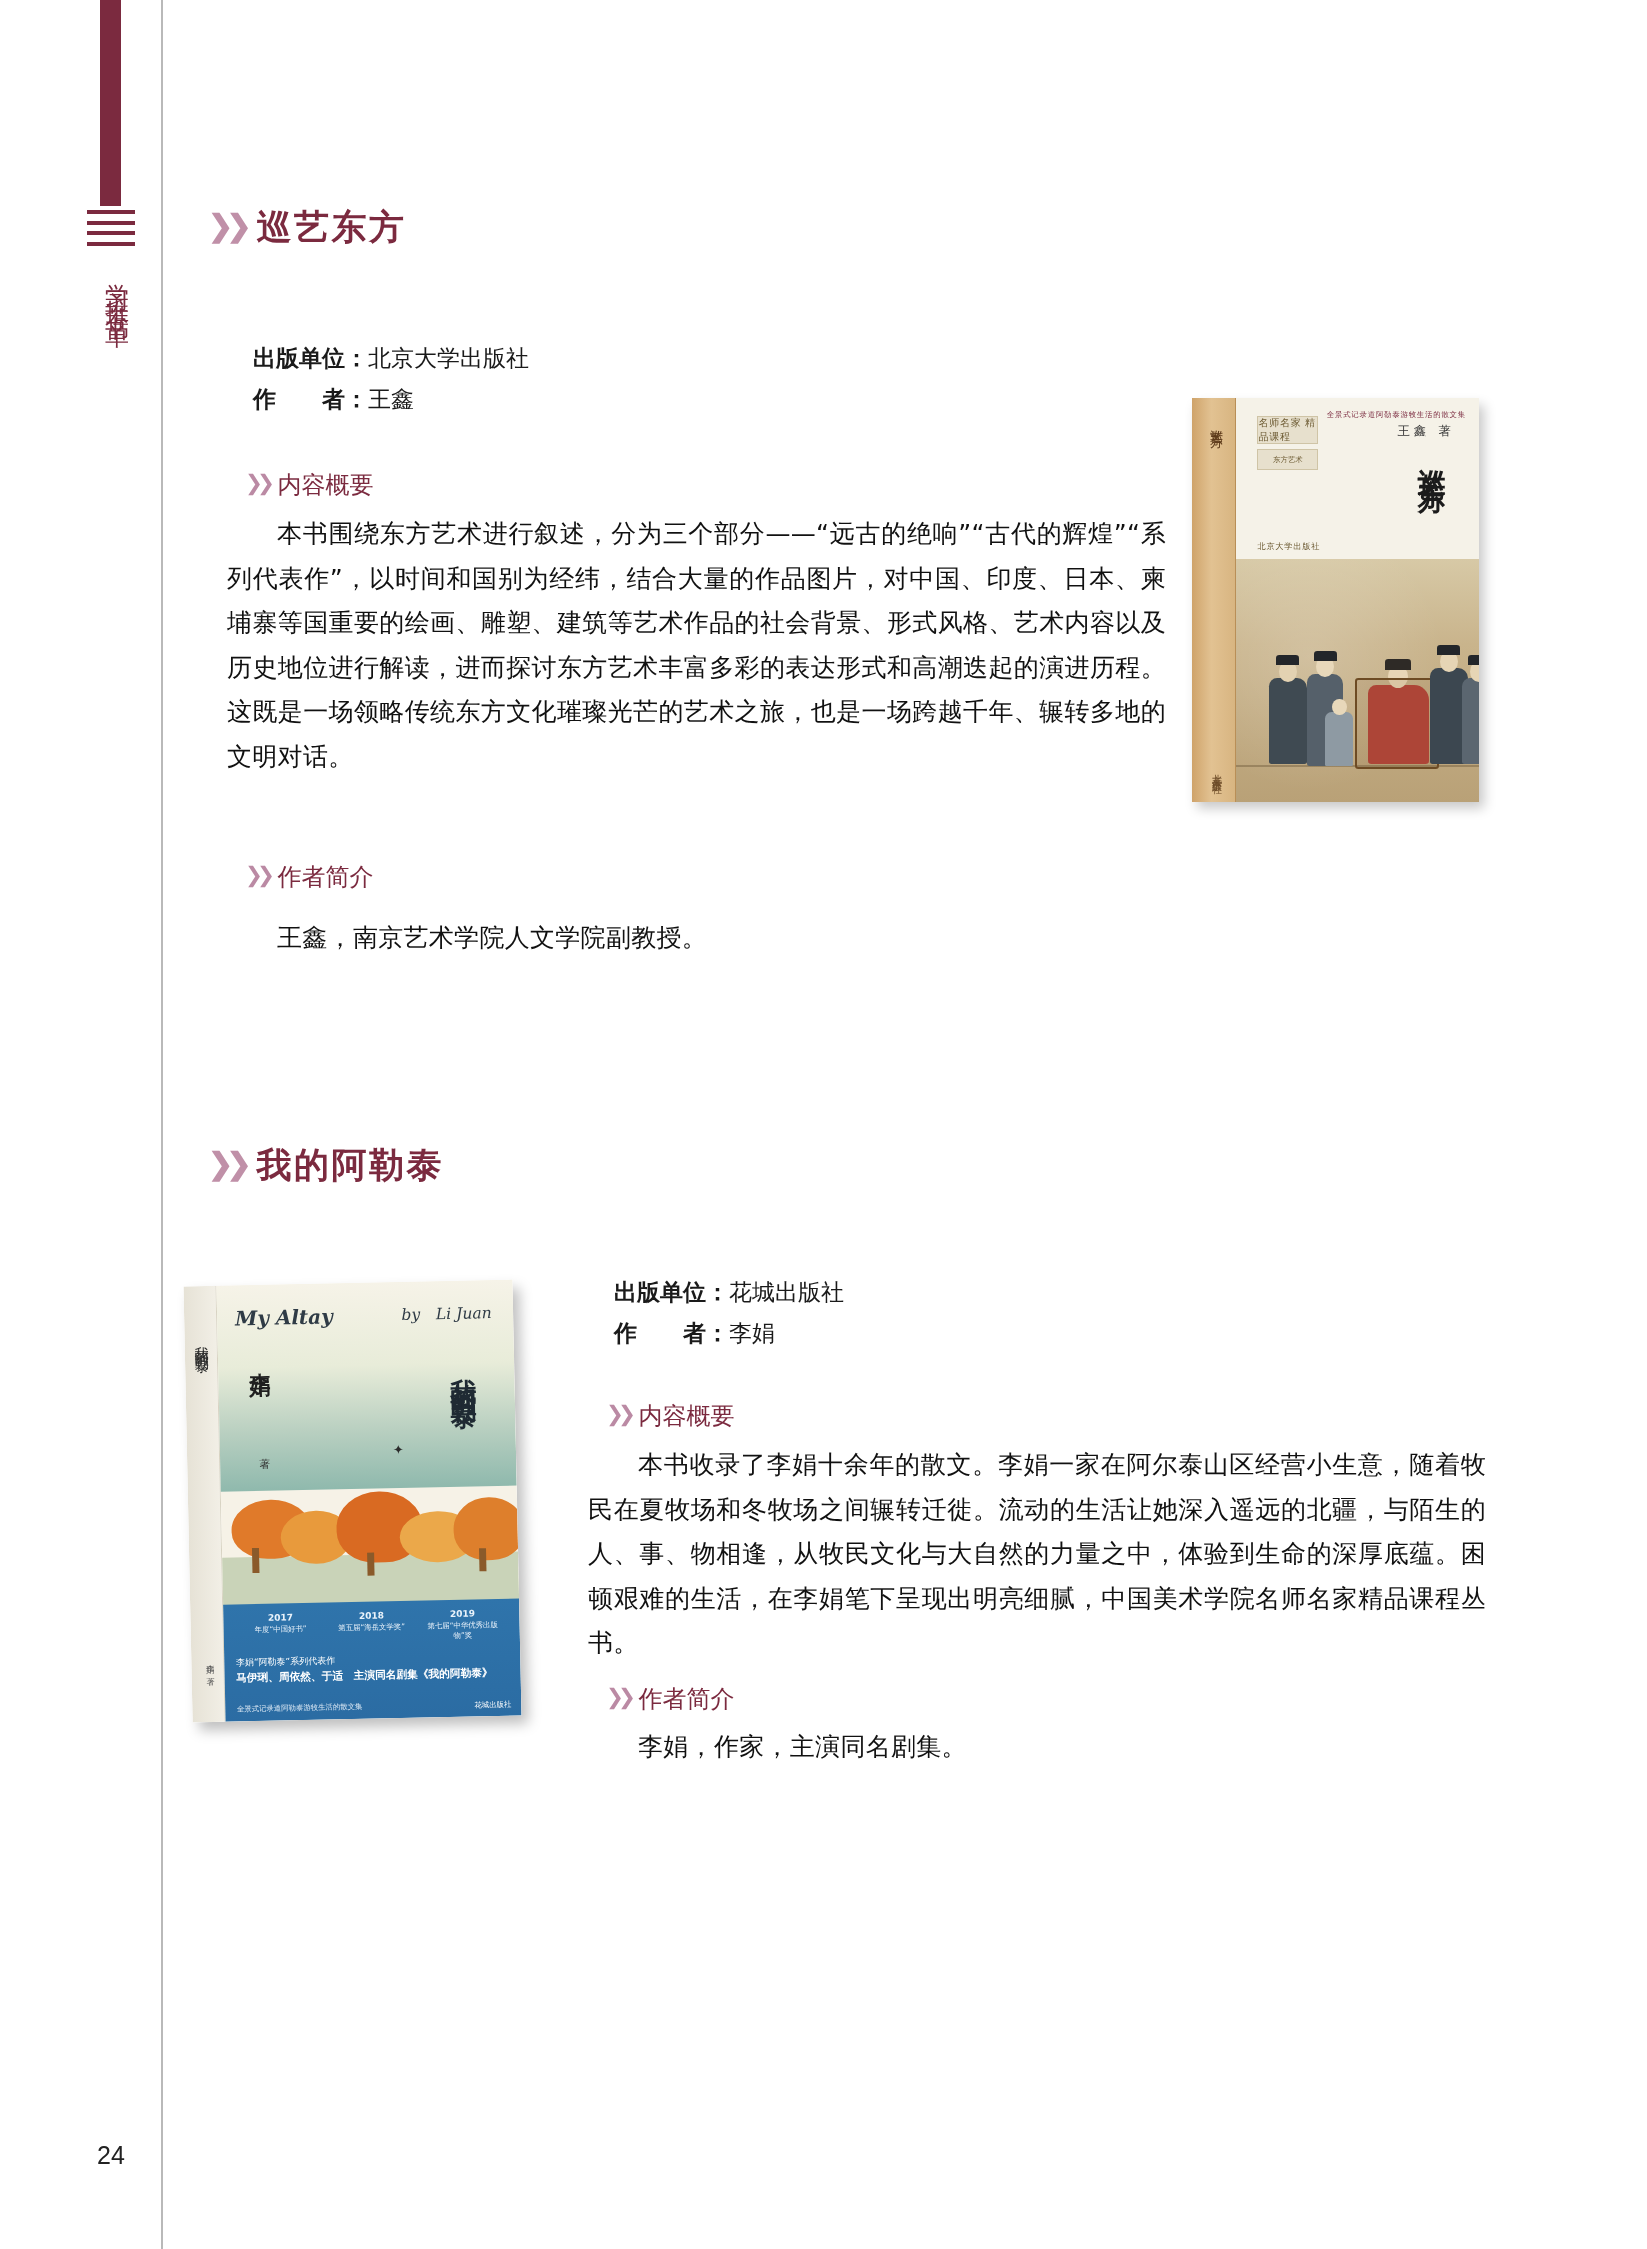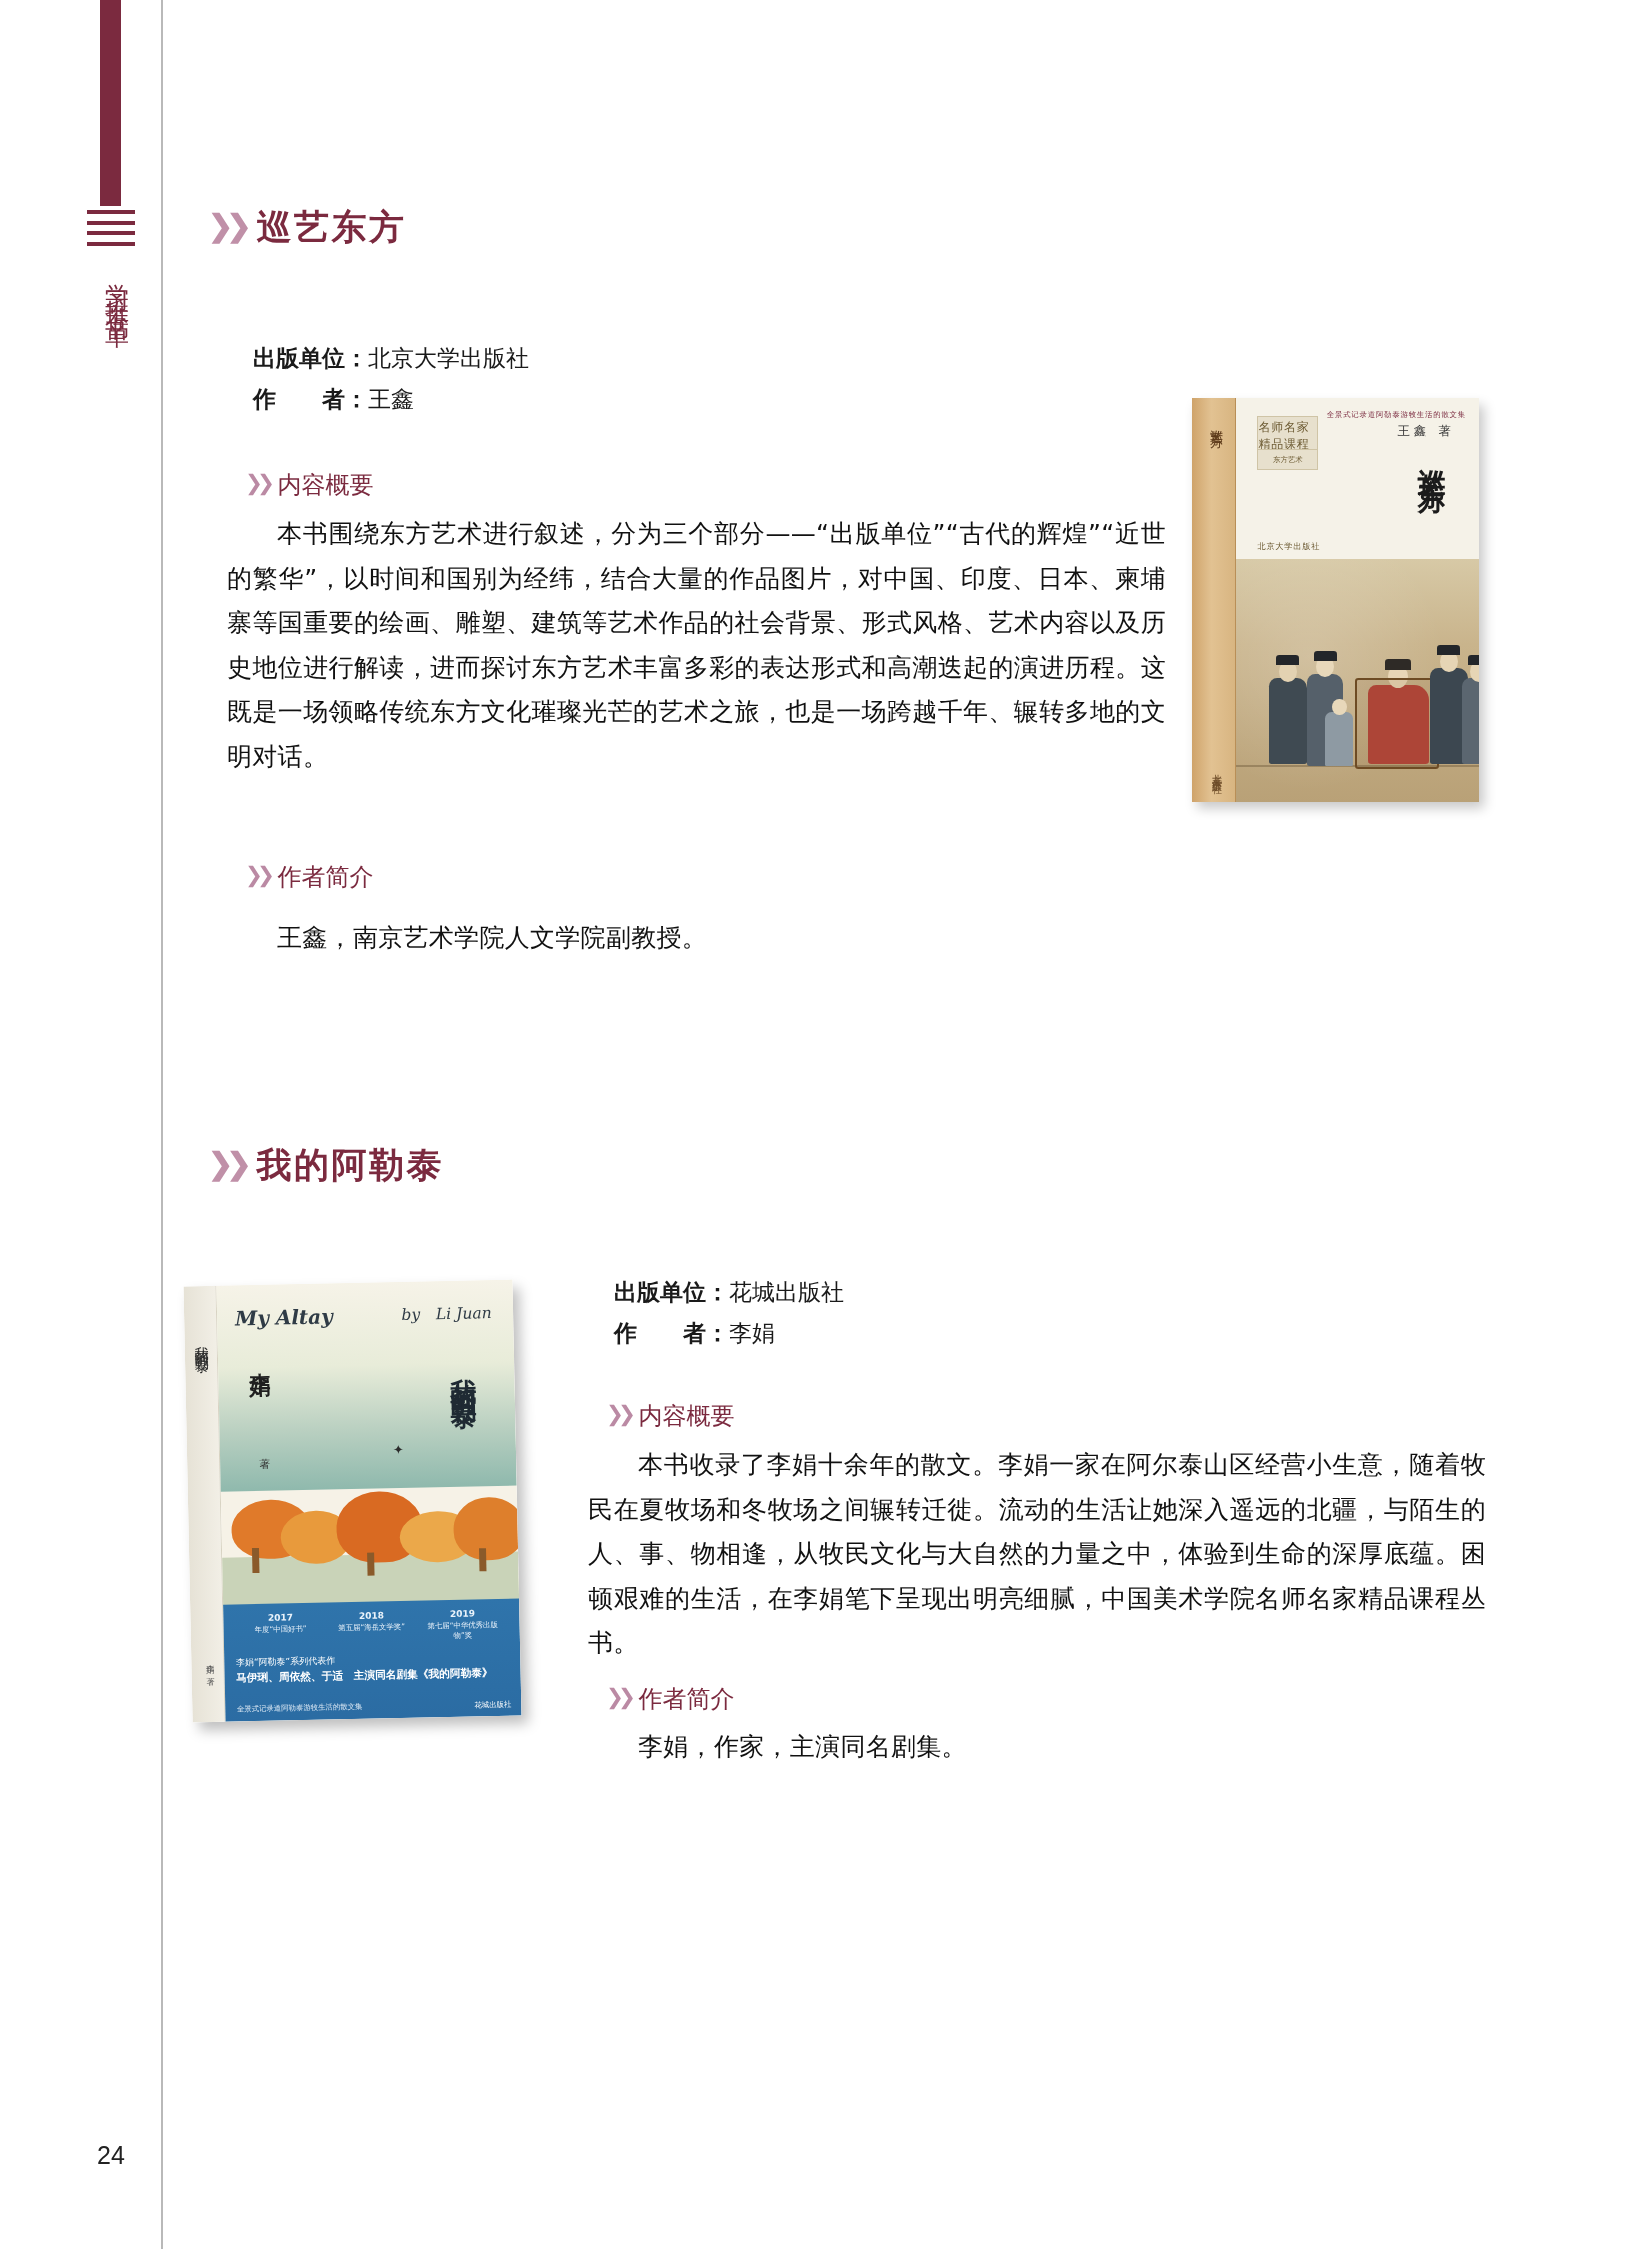--- a/index.html
+++ b/index.html
@@ -159,25 +159,26 @@
     position: absolute; left: 0; top: 0; width: 100%; height: 161px;
     background: #f5f2e8;
   }
   .c1-series {
     position: absolute; right: 13px; top: 11.5px;
     font-size: 7.4px; color: #7b2a3f; letter-spacing: 0.8px;
     writing-mode: horizontal-tb;
   }
   .c1-badge {
     position: absolute; left: 21.4px; top: 18px;
-    width: 61px; height: 40px;
+    width: 61px; height: 28px;
     background: #e7e0cd; border: 0.8px solid #cfc4a6;
-    font-size: 12px; color: #6d5b33;
+    font-size: 10px; color: #6d5b33;
     display: flex; align-items: center; justify-content: center;
     letter-spacing: 0.8px;
+    font-family: Liberation Serif, serif;
   }
   .c1-badge2 {
     position: absolute; left: 21.4px; top: 51px;
     width: 61px; height: 21.4px;
     background: #e7e0cd; border: 0.8px solid #cfc4a6;
     font-size: 7.4px; color: #6d5b33;
     display: flex; align-items: center; justify-content: center;
   }
   .c1-author {
     position: absolute; right: 28px; top: 25px;
@@ -324,21 +325,21 @@
 <div class="meta" style="left:253px; top:338px;">
   <span class="k">出版单位：</span><span>北京大学出版社</span>
 </div>
 <div class="meta" style="left:253px; top:379px;">
   <span class="k">作　　者：</span><span>王鑫</span>
 </div>
 
 <div class="sec-head" style="left:245px; top:469px;">
   <span class="chev">❯❯</span><span>内容概要</span>
 </div>
-<div class="body-text" style="left:227px; top:512px; width:939px;">本书围绕东方艺术进行叙述，分为三个部分——“出版单位”“古代的辉煌”“近世的繁华”，以时间和国别为经纬，结合大量的作品图片，对中国、印度、日本、柬埔寨等国重要的绘画、雕塑、建筑等艺术作品的社会背景、形式风格、艺术内容以及历史地位进行解读，进而探讨东方艺术丰富多彩的表达形式和高潮迭起的演进历程。这既是一场领略传统东方文化璀璨光芒的艺术之旅，也是一场跨越千年、辗转多地的文明对话。</div>
+<div class="body-text" style="left:227px; top:512px; width:939px;">本书围绕东方艺术进行叙述，分为三个部分——“远古的绝响”“古代的辉煌”“系列代表作”，以时间和国别为经纬，结合大量的作品图片，对中国、印度、日本、柬埔寨等国重要的绘画、雕塑、建筑等艺术作品的社会背景、形式风格、艺术内容以及历史地位进行解读，进而探讨东方艺术丰富多彩的表达形式和高潮迭起的演进历程。这既是一场领略传统东方文化璀璨光芒的艺术之旅，也是一场跨越千年、辗转多地的文明对话。</div>
 
 <div class="sec-head" style="left:245px; top:861px;">
   <span class="chev">❯❯</span><span>作者简介</span>
 </div>
 <div class="body-text" style="left:227px; top:904px; width:939px;margin-top:12px;">王鑫，南京艺术学院人文学院副教授。</div>
 
 <div class="cover1">
   <div class="c1-spine">
     <div class="c1-spine-txt">巡艺东方</div>
     <div class="c1-spine-txt2">北京大学出版社</div>

